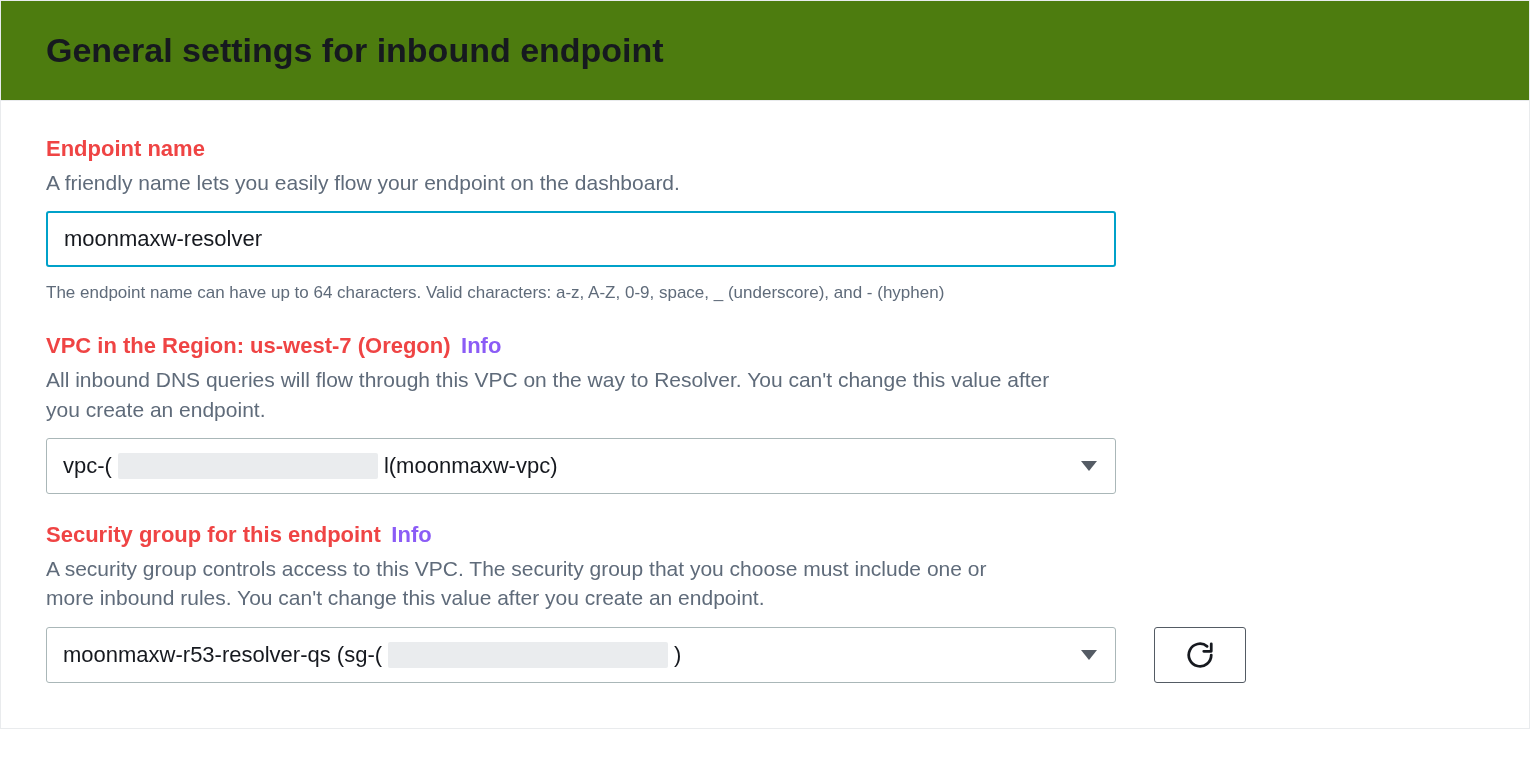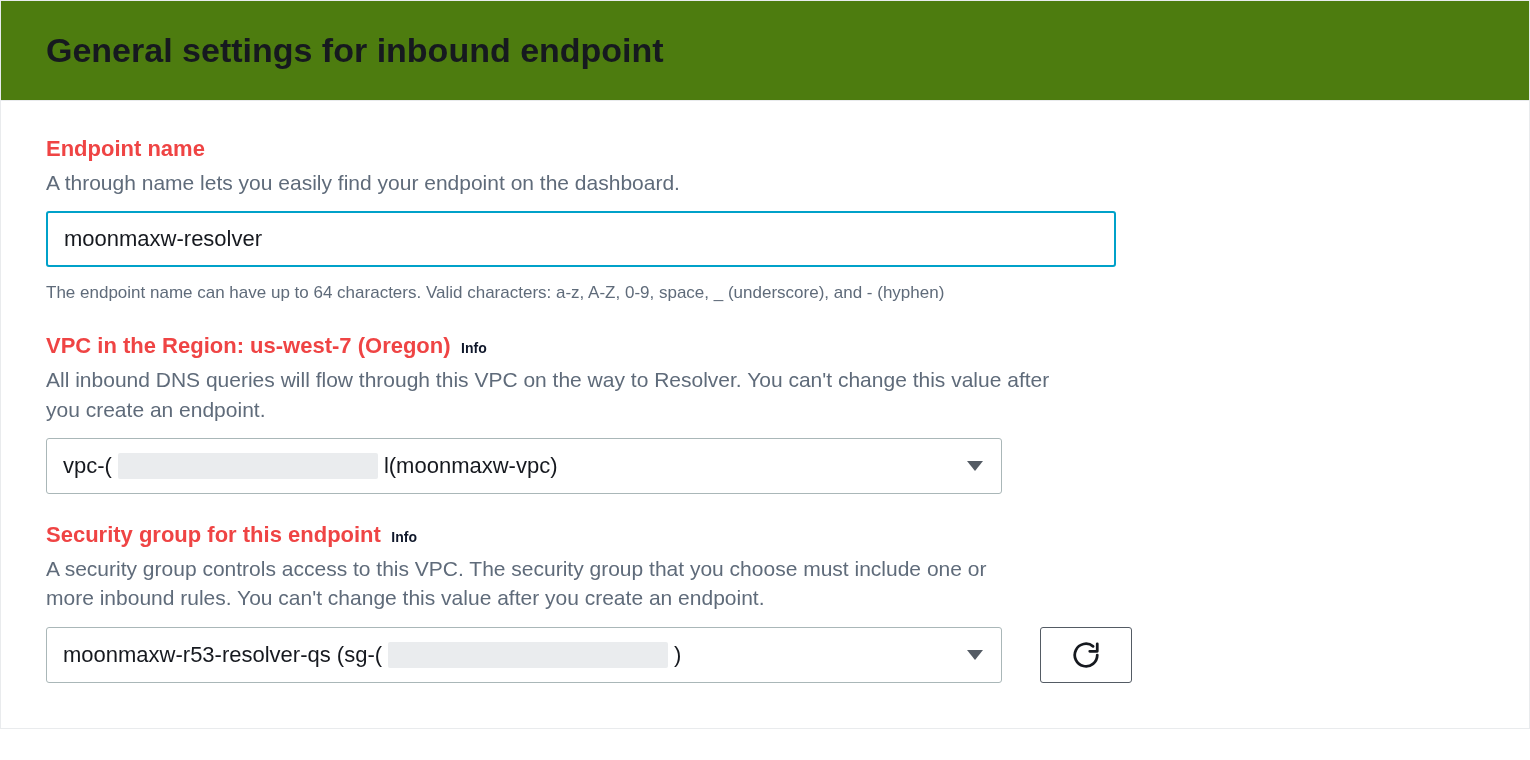--- a/index.html
+++ b/index.html
@@ -46,40 +46,40 @@
     line-height: 1.4;
     max-width: 1040px;
   }
   .field-constraint {
     font-size: 17px;
     color: #5f6b7a;
     margin: 14px 0 0 0;
     line-height: 1.4;
   }
   .info-link {
-    font-size: 14px;
+    font-size: 22px;
     font-weight: 700;
-    color: #0f172a;
+    color: #8b5cf6;
     margin-left: 6px;
   }
   .text-input {
     display: block;
     width: 1070px;
     height: 56px;
     padding: 18px 16px;
     font-size: 22px;
     color: #16191f;
     border: 2px solid #00a1c9;
     border-radius: 3px;
     outline: none;
     background: #fff;
   }
   .select-wrap {
     position: relative;
-    width: 956px;
+    width: 1070px;
   }
   .select {
     display: flex;
     align-items: center;
     width: 100%;
     height: 56px;
     padding: 0 48px 0 16px;
     font-size: 22px;
     color: #16191f;
     border: 1px solid #aab7b8;
@@ -134,21 +134,21 @@
   <div class="panel-header">
     <h1 class="panel-title">General settings for inbound endpoint</h1>
   </div>
 
   <div class="panel-body">
 
     <div class="field-group">
       <div class="label-row">
         <span class="field-label">Endpoint name</span>
       </div>
-      <p class="field-description">A through name lets you easily find your endpoint on the dashboard.</p>
+      <p class="field-description">A friendly name lets you easily flow your endpoint on the dashboard.</p>
       <input type="text" class="text-input" value="moonmaxw-resolver" style="">
       <p class="field-constraint">The endpoint name can have up to 64 characters. Valid characters: a-z, A-Z, 0-9, space, _ (underscore), and - (hyphen)</p>
     </div>
 
     <div class="field-group">
       <div class="label-row">
         <span class="field-label">VPC in the Region: us-west-7 (Oregon)</span>
         <a class="info-link">Info</a>
       </div>
       <p class="field-description">All inbound DNS queries will flow through this VPC on the way to Resolver. You can't change this value after you create an endpoint.</p>

